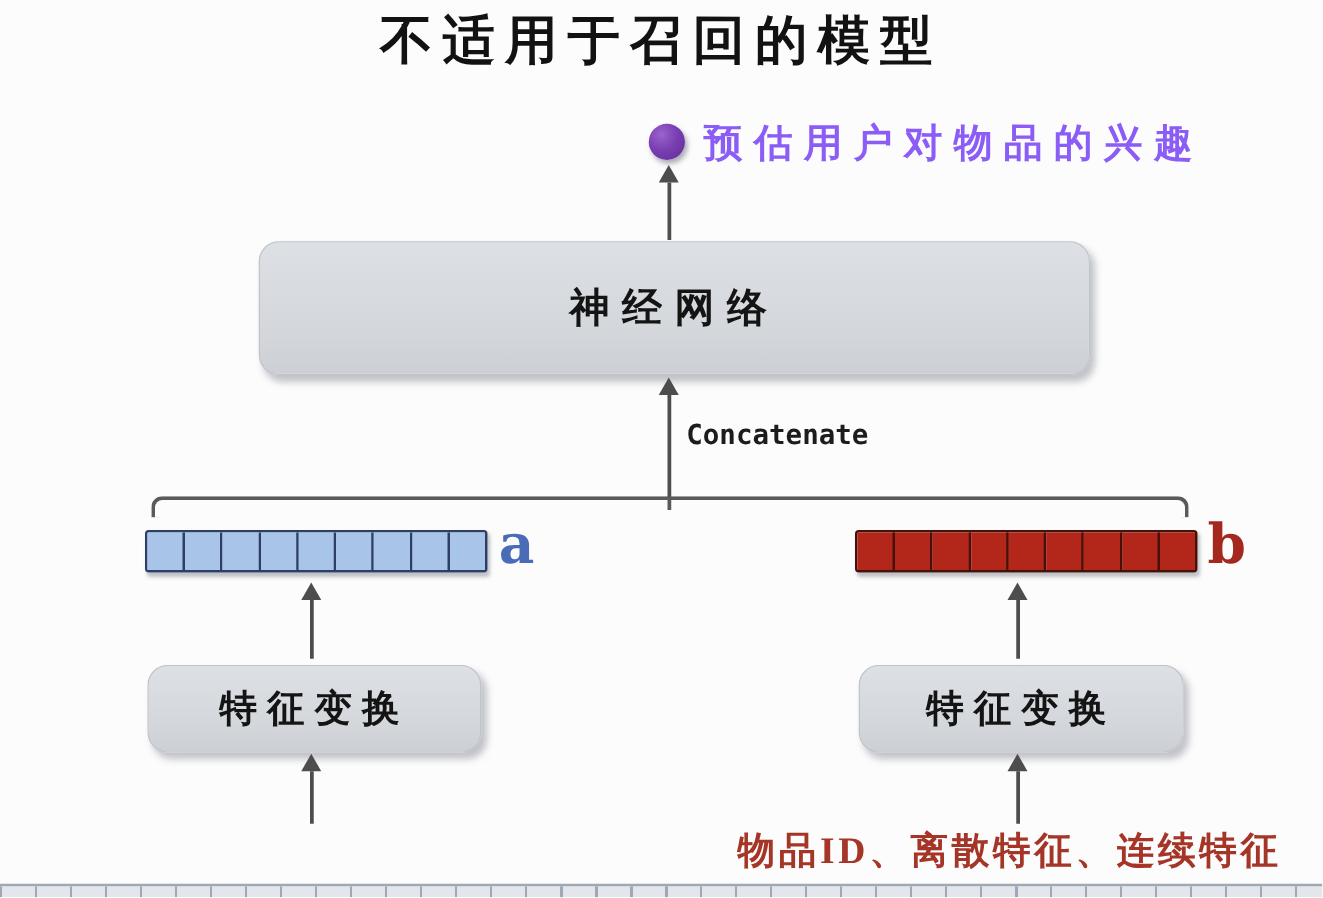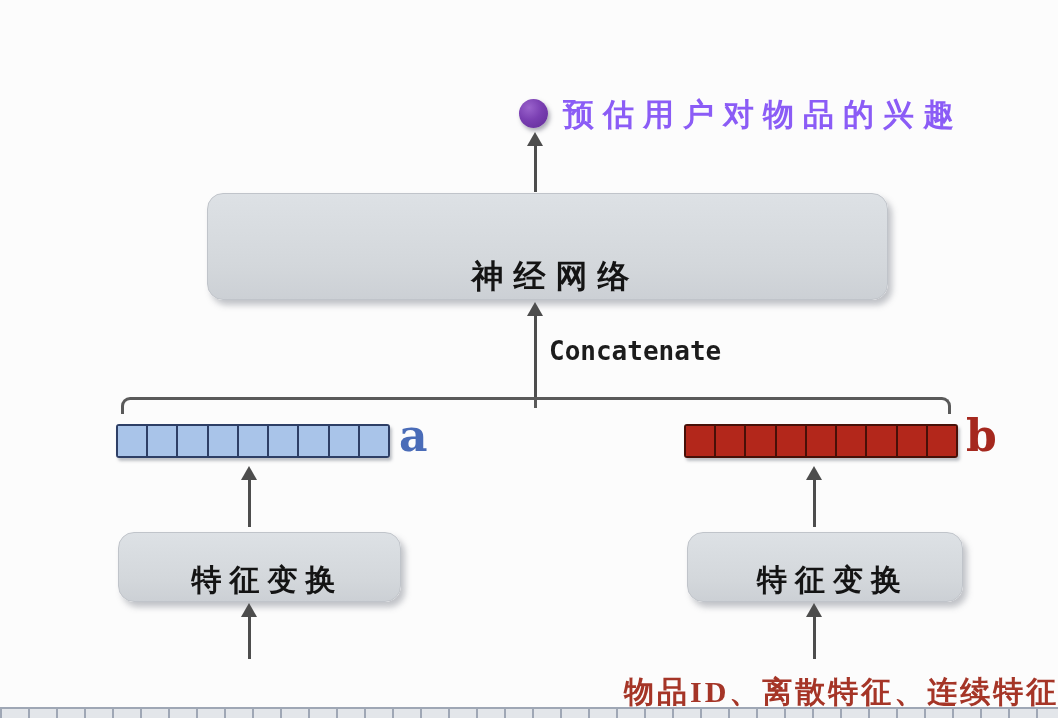--- a/index.html
+++ b/index.html
@@ -21,27 +21,26 @@
     background:radial-gradient(circle at 35% 30%, #9a63cc 0%, #7a3fb2 45%, #5f2b96 100%);
     box-shadow:2px 3px 4px rgba(90,90,110,0.5);
   }
   .out-label{
     position:absolute;left:563px;top:94px;
     font-size:31px;font-weight:bold;color:#8b5cf6;letter-spacing:9px;white-space:nowrap;
     font-family:"Liberation Serif", serif;
   }
   
   .node{
-    position:absolute;display:flex;align-items:flex-end;justify-content:center;
+    position:absolute;display:flex;align-items:center;justify-content:center;
     background:linear-gradient(180deg,#dde1e5 0%,#d3d7db 70%,#ccd0d5 100%);
     border:1px solid #c0c4ca;border-radius:16px;
     box-shadow:4px 5px 6px rgba(120,125,135,0.45);
     color:#141414;font-weight:bold;
     font-family:Liberation Mono, monospace;
-    padding-left:16px;
   }
   .nn-box{left:207px;top:193px;width:663px;height:105px;font-size:32px;letter-spacing:10px;}
   .tf-left{left:118px;top:532px;width:265px;height:68px;font-size:30px;letter-spacing:8px;}
   .tf-right{left:687px;top:532px;width:258px;height:68px;font-size:30px;letter-spacing:8px;}
   
   .arrow{position:absolute;width:16px;display:flex;flex-direction:column;align-items:center;}
   .arrow .head{
     width:0;height:0;flex:0 0 auto;
     border-left:8px solid transparent;border-right:8px solid transparent;
     border-bottom:14px solid #4d4d4d;
@@ -50,21 +49,21 @@
   .ar-out{left:527px;top:132px;height:60px;}
   .ar-concat{left:527px;top:302px;height:96px;}
   .ar-left-mid{left:241px;top:466px;height:61px;}
   .ar-right-mid{left:806px;top:466px;height:61px;}
   .ar-left-bot{left:241px;top:603px;height:56px;}
   .ar-right-bot{left:806px;top:603px;height:56px;}
   
   .concat-label{
     position:absolute;left:549px;top:336px;
     font-family:"DejaVu Sans Mono", monospace;
-    font-size:26px;font-weight:600;color:#1c1c1c;white-space:nowrap;
+    font-size:22px;font-weight:600;color:#1c1c1c;white-space:nowrap;
   }
   
   .bracket{
     position:absolute;left:121px;top:397px;width:830px;height:17px;
     border-top:3px solid #5a5a5a;border-left:3px solid #5a5a5a;border-right:3px solid #5a5a5a;
     border-radius:9px 9px 0 0;box-sizing:border-box;
   }
   .bracket-tick{position:absolute;left:534px;top:399px;width:3px;height:9px;background:#5a5a5a;}
   
   .vec{
@@ -82,34 +81,35 @@
   }
   .vl-a{left:399px;color:#4a6cb8;}
   .vl-b{left:966px;color:#a5281e;}
   
   .inputs{
     position:absolute;top:660px;font-size:30px;font-weight:bold;
     letter-spacing:3px;white-space:nowrap;
     font-family:"Liberation Serif", serif;
   }
   .in-user{left:30px;color:#4563a8;}
-  .in-item{left:624px;color:#a53527;margin-top:12px;}
+  .in-item{left:590px;color:#a53527;}
   
   .bottom-strip{
     position:absolute;left:0;top:707px;width:1058px;height:11px;
     border-top:2px solid #8f99a9;box-sizing:border-box;
     background:repeating-linear-gradient(90deg,#8f99a9 0 2px,#dfe3e8 2px 28px);
     opacity:.85;
   }
 </style>
 </head>
 <body>
 
 <div id="stage">
 
+  <div class="title">不适用于召回的模型</div>
 
   <div class="out-dot"></div>
   <div class="out-label">预估用户对物品的兴趣</div>
 
   <div class="arrow ar-out">
     <div class="head"></div>
     <div class="shaft"></div>
   </div>
 
   <div class="node nn-box">

